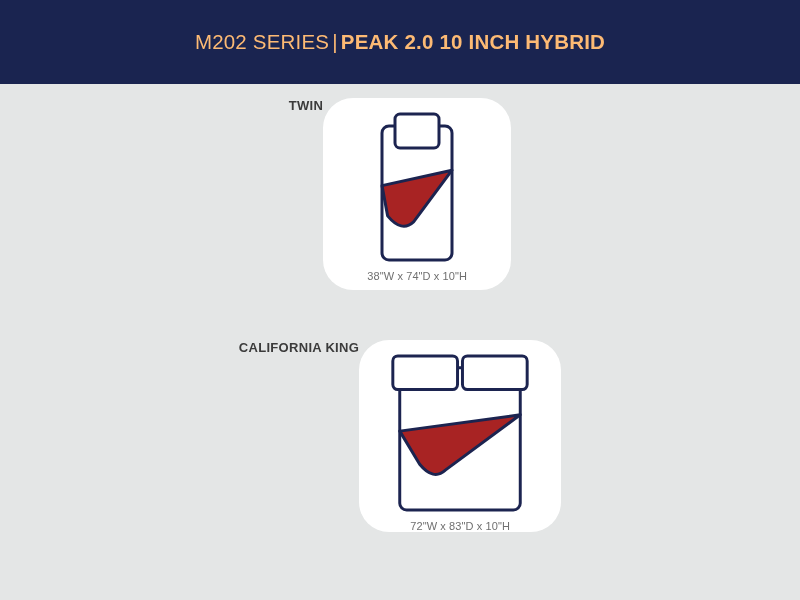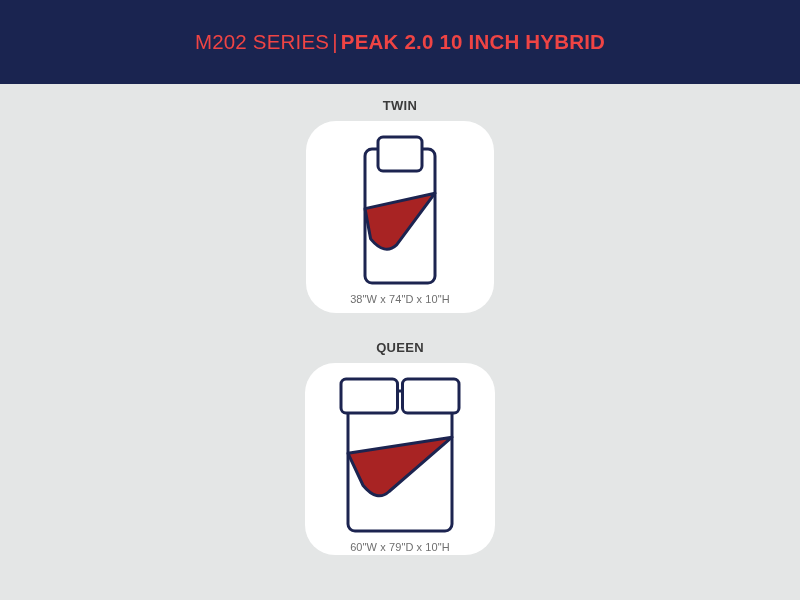--- a/index.html
+++ b/index.html
@@ -25,21 +25,21 @@
     left: 0;
     top: 0;
     width: 800px;
     height: 84px;
     background: #1a2450;
     display: flex;
     align-items: center;
     justify-content: center;
   }
   .header-title {
-    color: #ef4444;
+    color: #fdba74;
     font-size: 20.5px;
     letter-spacing: 0.2px;
     white-space: nowrap;
   }
   .header-title .reg { font-weight: 400; }
   .header-title .sep { font-weight: 400; padding: 0 3px; }
   .header-title .bold { font-weight: 700; }
 
   
   .content {
@@ -52,22 +52,22 @@
   .row {
     position: absolute;
     display: flex;
     justify-content: center;
   }
   .row-1 { left: 0; top: 14px; width: 800px; gap: 62px; }
   .row-2 { left: 0; top: 256px; width: 800px; gap: 42px; }
 
   .size-cell {
     display: flex;
-    flex-direction: column;
-    align-items: center;
+    flex-direction: row;
+    align-items: flex-start;
   }
   .size-label {
     font-size: 13px;
     font-weight: 700;
     color: #3b3b3b;
     letter-spacing: 0.3px;
     margin-bottom: 8px;
     text-align: center;
     white-space: nowrap;
   }
@@ -117,31 +117,31 @@
               L 45.6 109.85
               Q 33.6 120.85 19.6 103.85
               Z" fill="#a82323" stroke="#1c2450" stroke-width="3" stroke-linejoin="round"></path>
           </svg>
             <div class="card-dims">38"W x 74"D x 10"H</div>
           </div>
         </div>
       </div>
     <div class="row row-2" id="row-2">
         <div class="size-cell">
-          <div class="size-label">QUEEN</div>
-          <div class="card" style="width: 190px; height: 192px;">
-            <svg class="card-bed" width="132" height="160" viewBox="0 0 132 160">
-            <rect x="14" y="14" width="104" height="140" rx="7" fill="#fff" stroke="#1c2450" stroke-width="3"></rect>
-              <rect x="7" y="2" width="56.5" height="34" rx="5" fill="#fff" stroke="#1c2450" stroke-width="3"></rect>
-              <rect x="68.5" y="2" width="56.5" height="34" rx="5" fill="#fff" stroke="#1c2450" stroke-width="3"></rect>
-              <path d="M 14 76.30000000000001
-              L 118 60.2
-              L 55.120000000000005 114.50000000000001
-              Q 43.120000000000005 125.50000000000001 29.120000000000005 108.50000000000001
+          <div class="size-label">CALIFORNIA KING</div>
+          <div class="card" style="width: 202px; height: 192px;">
+            <svg class="card-bed" width="150" height="164" viewBox="0 0 150 164">
+            <rect x="14" y="14" width="122" height="144" rx="7" fill="#fff" stroke="#1c2450" stroke-width="3"></rect>
+              <rect x="7" y="2" width="65.5" height="34" rx="5" fill="#fff" stroke="#1c2450" stroke-width="3"></rect>
+              <rect x="77.5" y="2" width="65.5" height="34" rx="5" fill="#fff" stroke="#1c2450" stroke-width="3"></rect>
+              <path d="M 14 78.08000000000001
+              L 136 61.52
+              L 60.160000000000004 117.60000000000002
+              Q 48.160000000000004 128.60000000000002 34.160000000000004 111.60000000000002
               Z" fill="#a82323" stroke="#1c2450" stroke-width="3" stroke-linejoin="round"></path>
           </svg>
-            <div class="card-dims">60"W x 79"D x 10"H</div>
+            <div class="card-dims">72"W x 83"D x 10"H</div>
           </div>
         </div>
       </div>
   </div>
 
 </div>
 
 </body></html>

